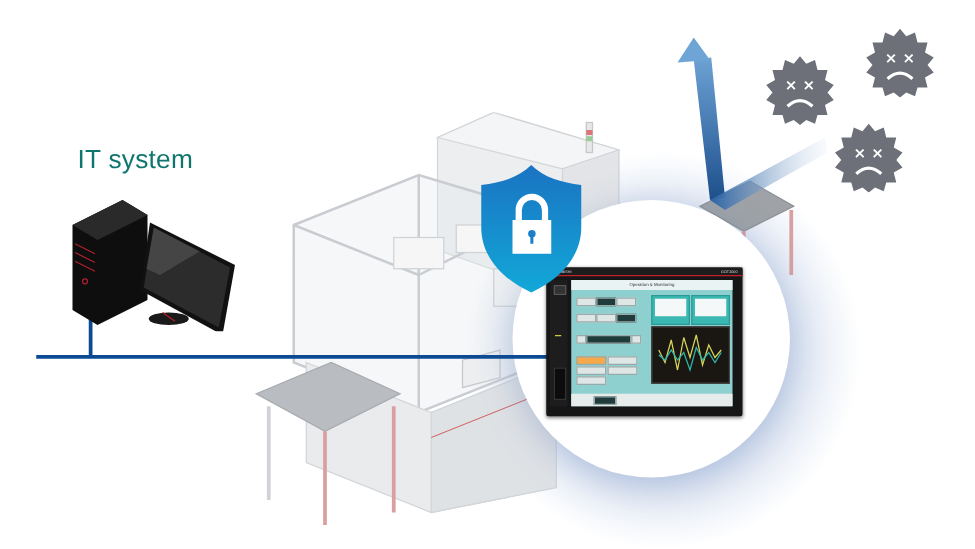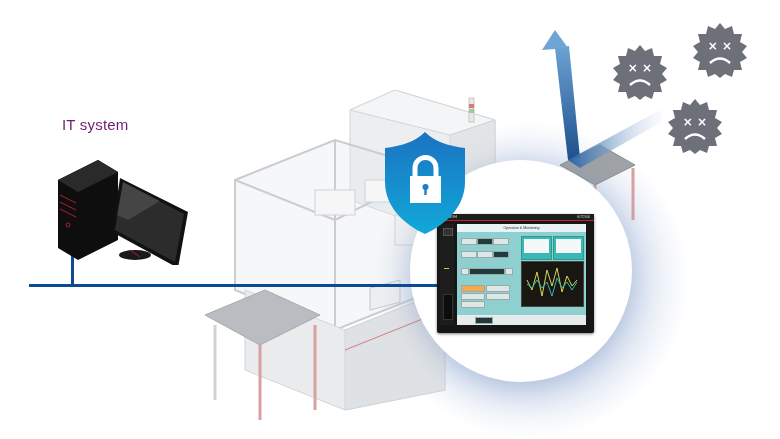--- a/index.html
+++ b/index.html
@@ -1,18 +1,18 @@
 <!DOCTYPE html>
 <html><head>
 <meta charset="utf-8">
 <style>
   html, body { margin:0; padding:0; }
   body { width:780px; height:439px; background:#ffffff; position:relative; overflow:hidden; font-family:"Liberation Sans", sans-serif; }
   .abs { position:absolute; }
-  .it-label { left:62px; top:116px; font-size:15px; color:#701a75; letter-spacing:0.2px; }
+  .it-label { left:62px; top:116px; font-size:21px; color:#0f766e; letter-spacing:0.2px; }
   .glow { left:370px; top:120px; width:320px; height:320px; border-radius:50%;
           background: radial-gradient(circle at 50% 50%, rgba(120,150,200,0.55) 0%, rgba(150,175,215,0.35) 45%, rgba(255,255,255,0) 70%); }
   .circle { left:410px; top:160px; width:222px; height:222px; border-radius:50%; background:#ffffff;
             box-shadow: 0 6px 28px rgba(90,120,180,0.35); }
   .hmi { left:437px; top:214px; width:157px; height:119px; background:#161616; border-radius:2px; box-shadow:0 1px 3px rgba(0,0,0,0.5); }
   .hmi-topbar { left:0; top:0; width:157px; height:6px; background:#1d1d1d; border-bottom:1px solid #c0202a; }
   .hmi-logo { left:3px; top:1px; font-size:3px; color:#ddd; }
   .hmi-model { right:4px; top:1px; font-size:3px; color:#ddd; }
   .hmi-screen { left:20px; top:10px; width:129px; height:101px; background:#8ed0cf; }
   .hmi-header { left:0; top:0; width:129px; height:8px; background:#e9f3f3; font-size:3.5px; color:#333; text-align:center; line-height:8px; }

